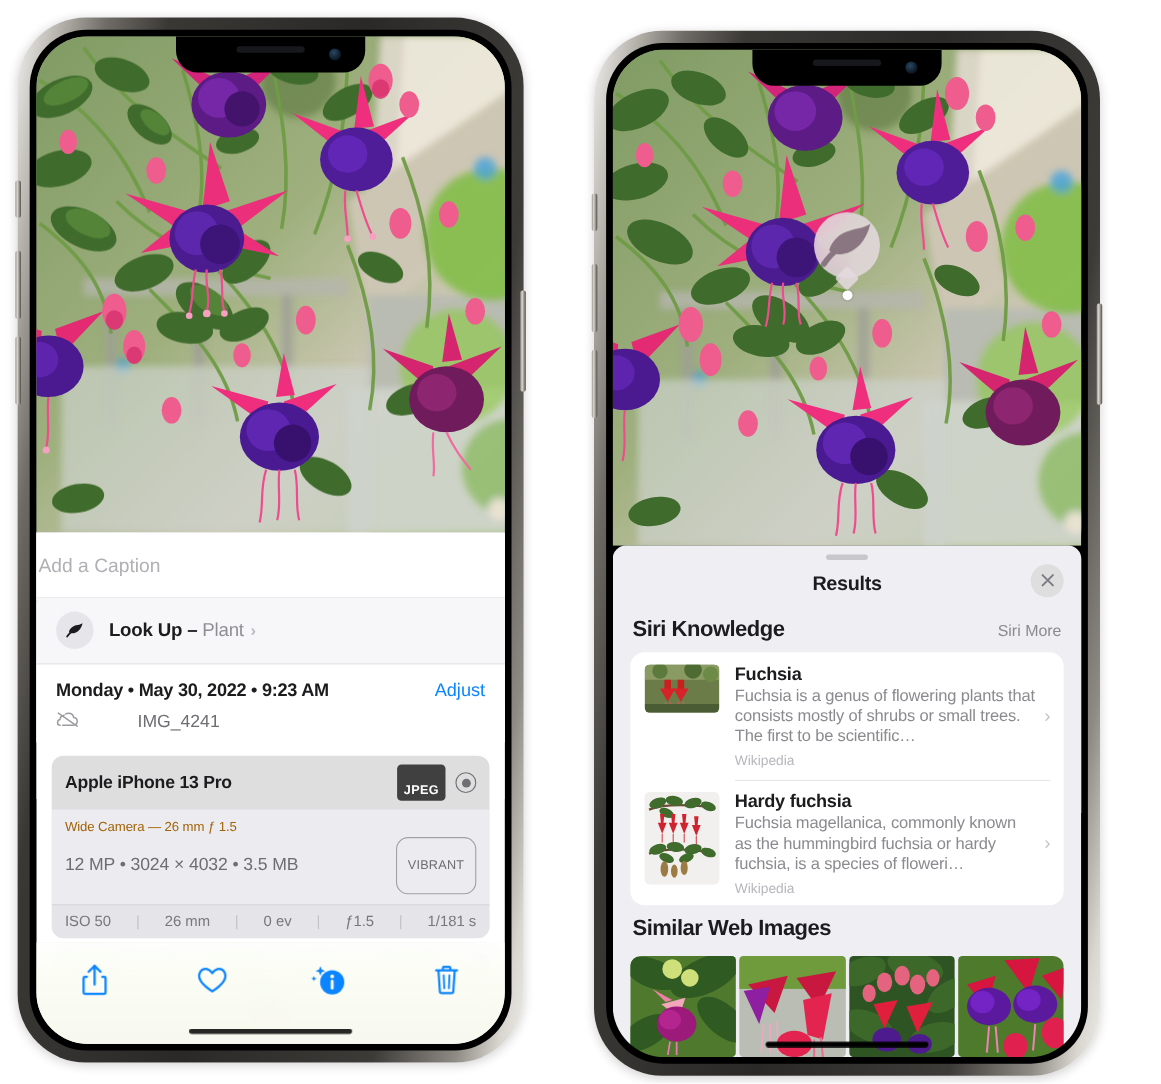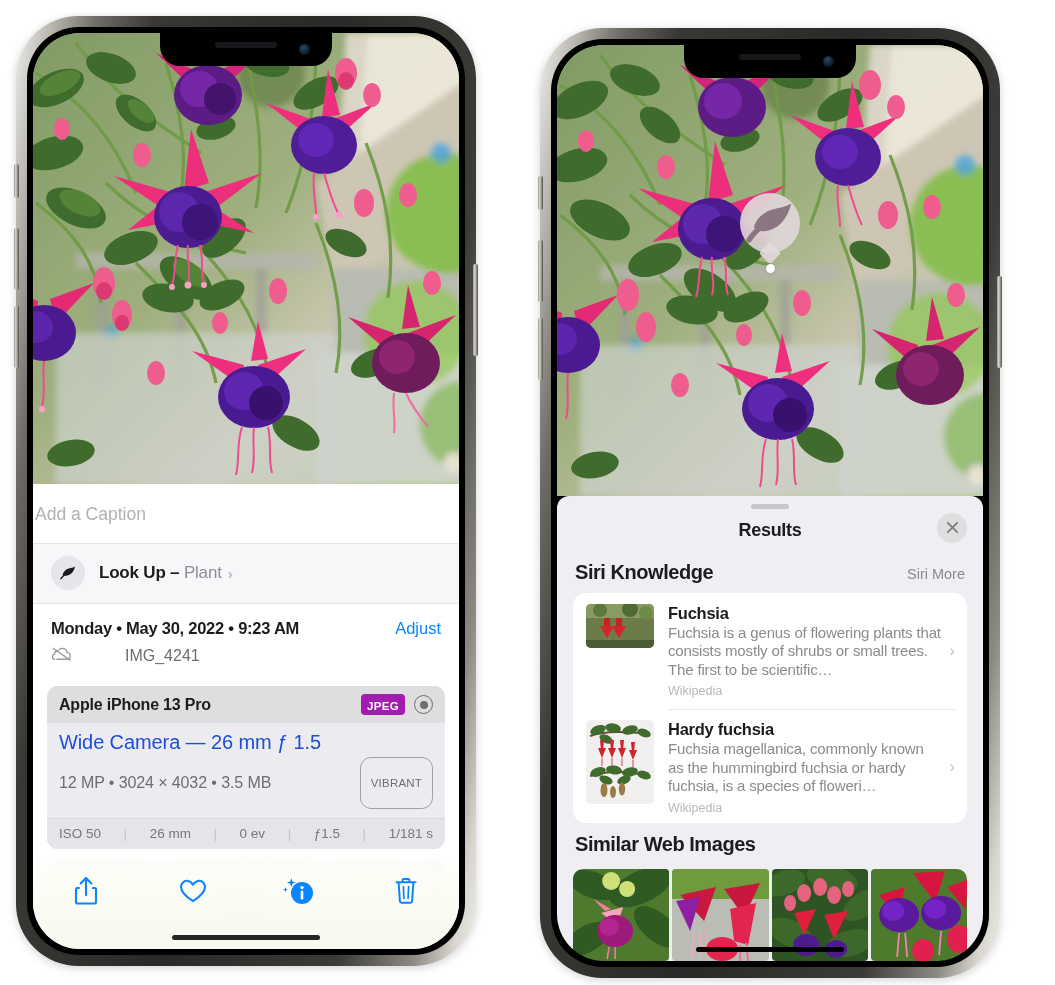--- a/index.html
+++ b/index.html
@@ -130,32 +130,32 @@
     font-size: 14.5px;
   }
   .exif-head {
     display: flex; align-items: center; justify-content: space-between;
     padding: 8px 12px 8px 12px;
     background: #dededf;
   }
   .exif-head .device { font-size: 16px; font-weight: 700; color: #1c1c1e; letter-spacing: -0.2px;}
   .exif-head .right { display: flex; align-items: center; gap: 9px; }
   .chip-jpeg {
-    background: #a21caf; color: #fff; font-size: 11.5px; font-weight: 600;
-    padding: 6px 6px 3px 6px; border-radius: 4px; letter-spacing: 0.3px;
+    background: #404040; color: #fff; font-size: 11.5px; font-weight: 600;
+    padding: 18px 6px 3px 6px; border-radius: 4px; letter-spacing: 0.3px;
   }
   .raw-circle {
     width: 19px; height: 19px; border-radius: 50%;
     border: 1.6px solid #6e6e73;
     display: flex; align-items: center; justify-content: center;
   }
   .raw-circle i { width: 8px; height: 8px; border-radius: 50%; background: #6e6e73; display:block;}
 
   .exif-body { padding: 8px 12px 9px 12px; background: #ececf0; }
-  .exif-line1 { font-size: 20px; color: #1d4ed8; letter-spacing: -0.1px; }
+  .exif-line1 { font-size: 12px; color: #a16207; letter-spacing: -0.1px; }
   .exif-line2 {
     display: flex; align-items: center; justify-content: space-between;
     margin-top: 3px;
   }
   .exif-line2 .txt { font-size: 16px; color: #6d6d72; letter-spacing: -0.1px; }
   .chip-vibrant {
     border: 1px solid #a0a0a6; color: #6d6d72; font-size: 11.5px;
     padding: 19px 10px; border-radius: 11px; letter-spacing: 0.2px;
   }
   .exif-foot {

